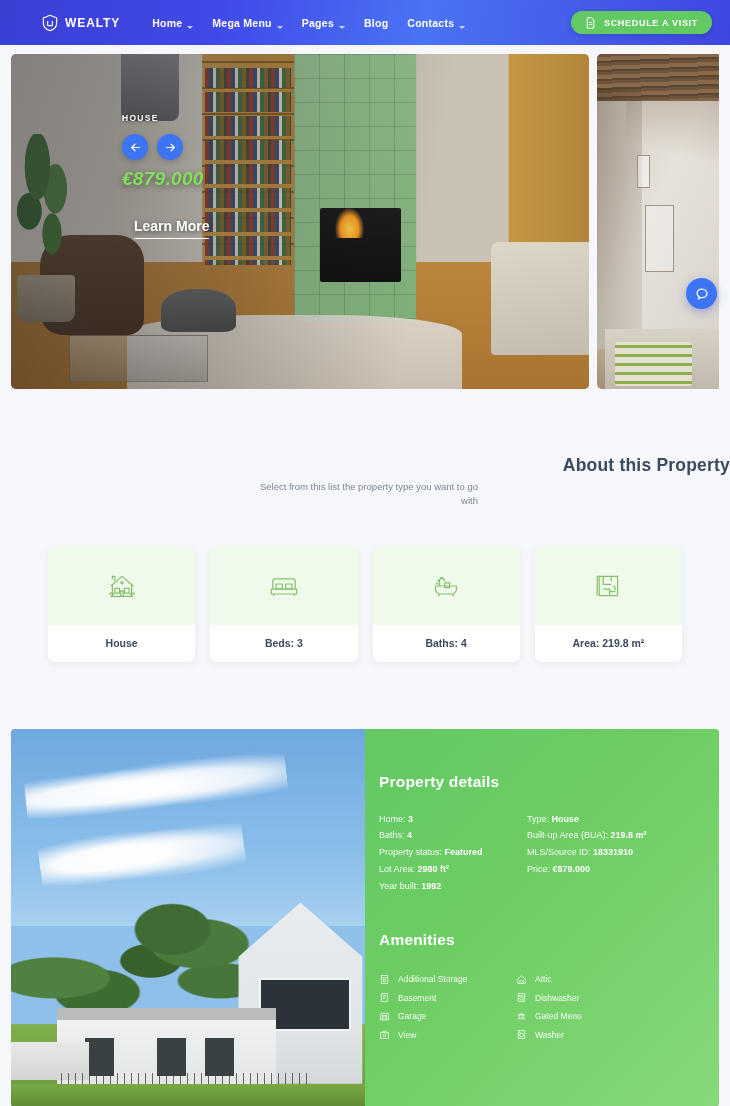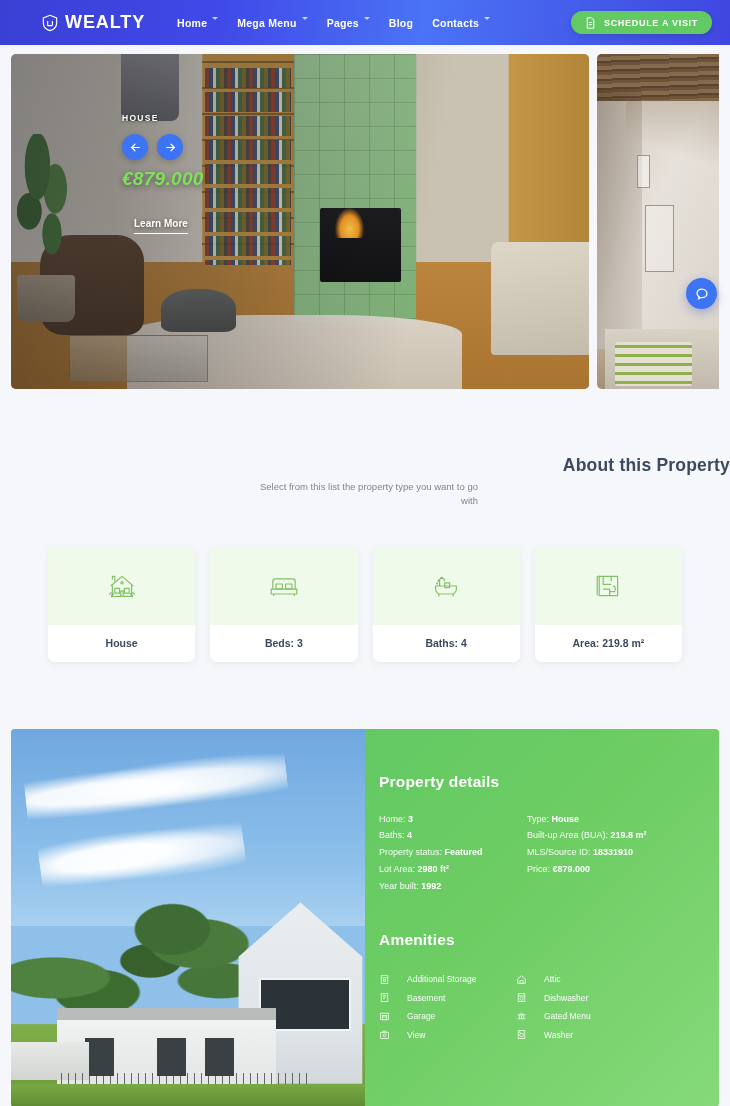--- a/index.html
+++ b/index.html
@@ -18,33 +18,33 @@
     background: linear-gradient(100deg, #3a3fd4 0%, #4049e8 30%, #4a73f5 58%, #3f46e0 100%);
     display: flex;
     align-items: center;
     padding: 0 18px 0 42px;
     z-index: 20;
   }
   .logo-wrap { display: flex; align-items: center; gap: 7px; }
   .logo-mark { width: 16px; height: 18px; flex: none; }
   .logo-text {
     color: #fff;
-    font-size: 18px;
+    font-size: 12px;
     font-weight: 700;
     letter-spacing: 0.9px;
   }
   .nav {
     display: flex;
     align-items: center;
     gap: 19px;
     margin-left: 32px;
   }
   .nav-item {
     display: flex;
-    align-items: flex-start;
+    align-items: flex-end;
     gap: 5px;
     color: #fff;
     font-size: 10.5px;
     font-weight: 600;
     letter-spacing: 0.25px;
     cursor: pointer;
     white-space: nowrap;
   }
   .caret {
     width: 0; height: 0;
@@ -272,21 +272,21 @@
     font-weight: 800;
     font-style: italic;
     letter-spacing: .3px;
     text-shadow: 0 2px 6px rgba(0,0,0,.45);
   }
   .hero-learn {
     display: inline-block;
     margin-top: 28px;
     margin-left: 12px;
     color: #fff;
-    font-size: 10px;
+    font-size: 14px;
     font-weight: 700;
     padding-bottom: 4px;
     border-bottom: 1.5px solid #fff;
     cursor: pointer;
     pointer-events: auto;
     text-shadow: 0 1px 4px rgba(0,0,0,.55);
   }
 
   
   .chat-fab {
@@ -446,21 +446,21 @@
 
   .amen-grid {
     display: flex;
     margin-top: 21px;
     font-size: 8.5px;
   }
   .amen-col { width: 137px; }
   .amen-item {
     display: flex;
     align-items: center;
-    gap: 17px;
+    gap: 8px;
     height: 18.5px;
     color: rgba(255,255,255,.96);
   }
   .amen-item svg { width: 11px; height: 11px; flex: none; }
 </style>
 </head>
 <body>
 
 <div class="header">
   <div class="logo-wrap">

